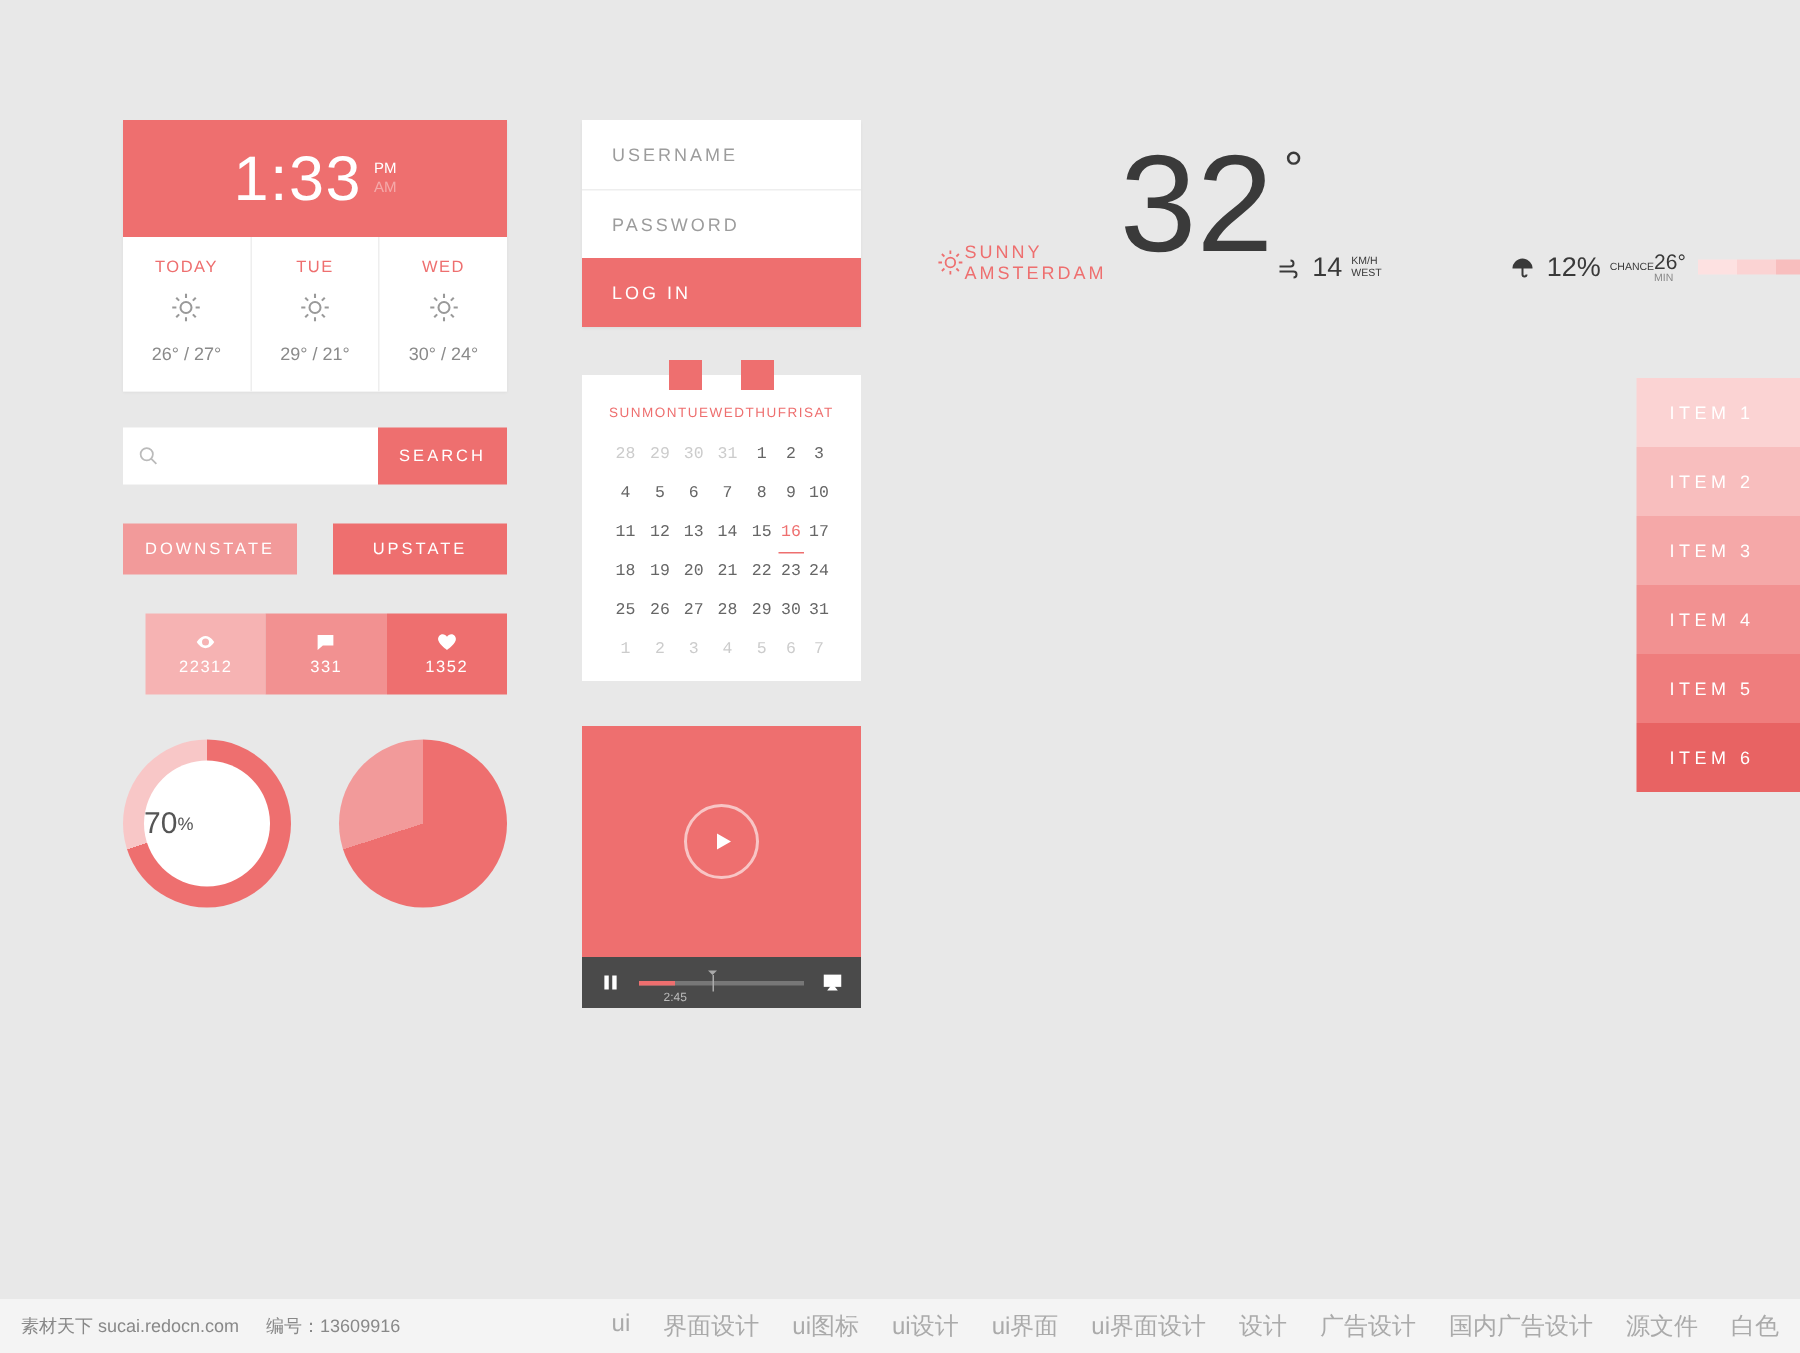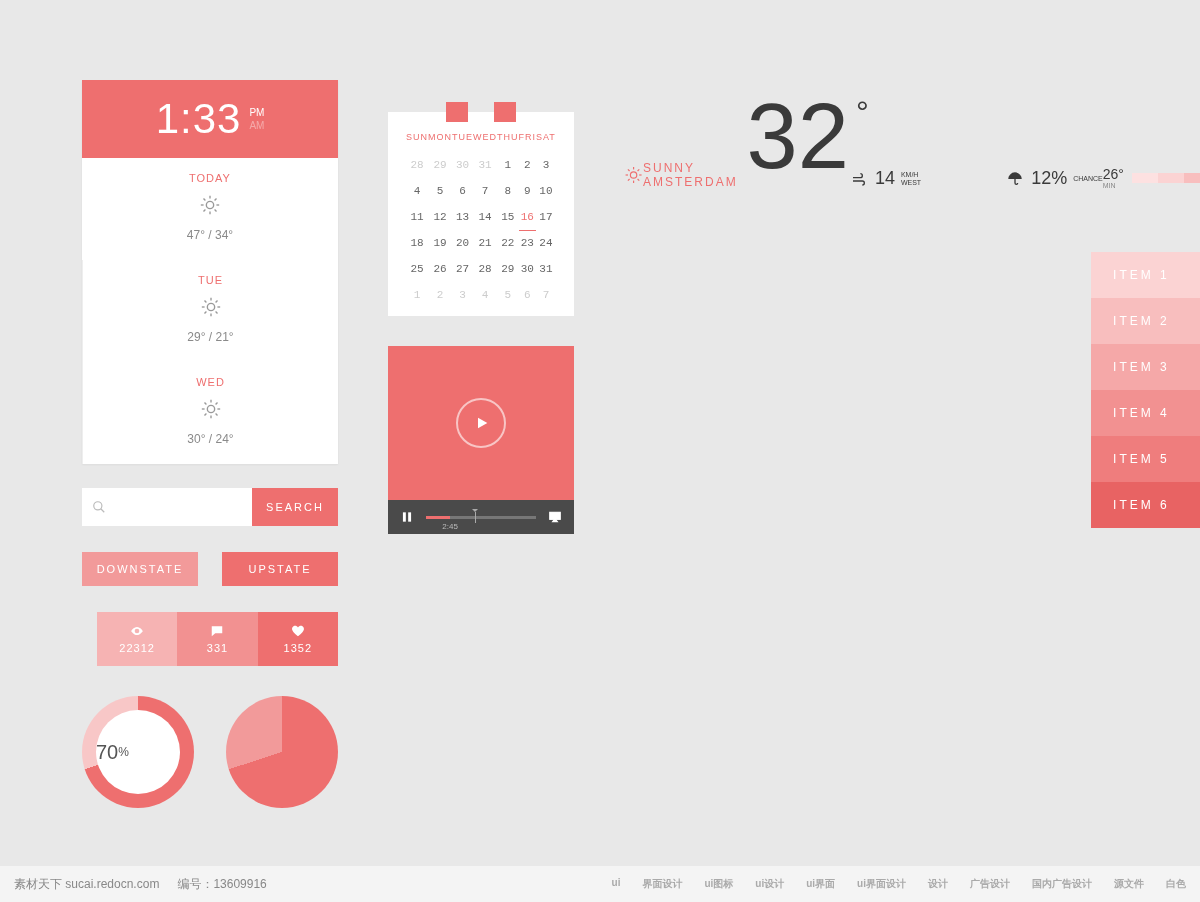--- a/index.html
+++ b/index.html
@@ -9,21 +9,21 @@
 .col1 { width:280px; }
 .col2 { width:280px; }
 .col3 { flex:1; }
 
 
 .clock-card { width:100%; box-shadow:0 1px 2px rgba(0,0,0,0.05); }
 .clock-head { background:#ee6f6f; height:78px; display:flex; align-items:center; justify-content:center; gap:8px; color:#fff; }
 .clock-time { font-size:42px; font-weight:100; letter-spacing:1px; }
 .clock-ampm { font-size:10px; display:flex; flex-direction:column; gap:2px; }
 .clock-ampm .dim { opacity:.4; }
-.forecast-row { display:flex; background:#fff;flex-direction:column; }
+.forecast-row { display:flex; background:#fff; }
 .forecast-cell { flex:1; text-align:center; padding:14px 0 18px; }
 .forecast-cell + .forecast-cell { border-left:1px solid #eee; }
 .forecast-day { color:#ee6f6f; font-size:11px; letter-spacing:1px; margin-bottom:10px; }
 .forecast-temps { color:#8a8a8a; font-size:12px; margin-top:8px; }
 .sun-sm { width:22px; height:22px; display:inline-block; }
 
 
 .search-row { display:flex; margin-top:24px; height:38px; }
 .search-input { flex:1; background:#fff; border:none; padding:0 10px; display:flex; align-items:center; }
 .search-input svg { width:14px; height:14px; color:#bbb; }
@@ -100,21 +100,21 @@
 .wx-grad { display:flex; width:210px; height:10px; }
 .wx-grad span { flex:1; }
 
 
 .item-list { margin-top:63px; width:280px; align-self:flex-end; }
 .item-list .li { height:46px; display:flex; align-items:center; padding:0 22px; color:#fff; font-size:12px; letter-spacing:3px; }
 
 
 .footer { position:absolute; left:0; right:0; bottom:0; height:36px; background:#f4f4f4; display:flex; align-items:center; padding:0 14px; font-size:12px; color:#888; gap:18px; }
 .footer .fr { margin-left:auto; display:flex; gap:22px; color:#aaa; font-size:11px; }
-.footer .tag { font-size:10px;font-weight:bold; }
+.footer .tag { font-size:16px; }
 </style>
 </head>
 <body>
 
 <div class="canvas">
 
   <div class="col col1">
     <div class="clock-card">
       <div class="clock-head">
         <div class="clock-time">1:33</div>
@@ -127,21 +127,21 @@
           <div class="forecast-cell"><div class="forecast-day">TODAY</div><span><svg class="sun-sm" viewBox="0 0 24 24" fill="none" stroke="#999" stroke-width="1.5">
                 <circle cx="12" cy="12" r="4"></circle>
                 <line x1="12" y1="2" x2="12" y2="5"></line>
                 <line x1="12" y1="19" x2="12" y2="22"></line>
                 <line x1="2" y1="12" x2="5" y2="12"></line>
                 <line x1="19" y1="12" x2="22" y2="12"></line>
                 <line x1="4.9" y1="4.9" x2="7" y2="7"></line>
                 <line x1="17" y1="17" x2="19.1" y2="19.1"></line>
                 <line x1="4.9" y1="19.1" x2="7" y2="17"></line>
                 <line x1="17" y1="7" x2="19.1" y2="4.9"></line>
-              </svg></span><div class="forecast-temps">47° / 34°</div></div>
+              </svg></span><div class="forecast-temps">26° / 27°</div></div>
           <div class="forecast-cell"><div class="forecast-day">TUE</div><span><svg class="sun-sm" viewBox="0 0 24 24" fill="none" stroke="#999" stroke-width="1.5">
                 <circle cx="12" cy="12" r="4"></circle>
                 <line x1="12" y1="2" x2="12" y2="5"></line>
                 <line x1="12" y1="19" x2="12" y2="22"></line>
                 <line x1="2" y1="12" x2="5" y2="12"></line>
                 <line x1="19" y1="12" x2="22" y2="12"></line>
                 <line x1="4.9" y1="4.9" x2="7" y2="7"></line>
                 <line x1="17" y1="17" x2="19.1" y2="19.1"></line>
                 <line x1="4.9" y1="19.1" x2="7" y2="17"></line>
                 <line x1="17" y1="7" x2="19.1" y2="4.9"></line>
@@ -203,20 +203,25 @@
         <div class="donut-hole">
           <span>70</span>
             <small>%</small>
         </div>
       </div>
       <div class="pie"></div>
     </div>
   </div>
 
   <div class="col col2">
+    <div class="login-card">
+      <div class="login-field">USERNAME</div>
+      <div class="login-field">PASSWORD</div>
+      <div class="login-btn">LOG IN</div>
+    </div>
 
     <div class="cal-wrap">
       <div class="cal-tab t1"></div>
       <div class="cal-tab t2"></div>
       <div class="cal">
         <table>
           <thead>
               <tr id="cal-head">
                 <th>SUN</th>
                 <th>MON</th>

